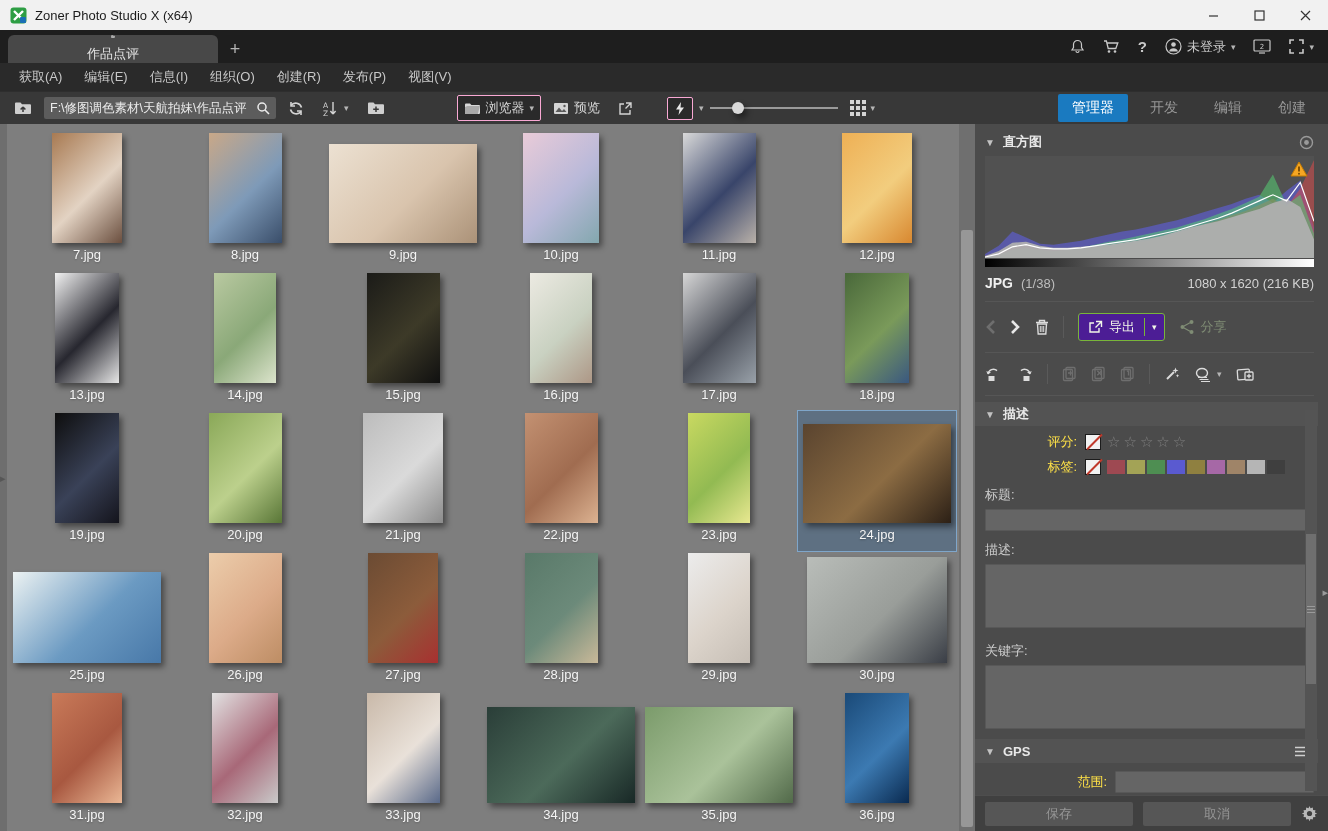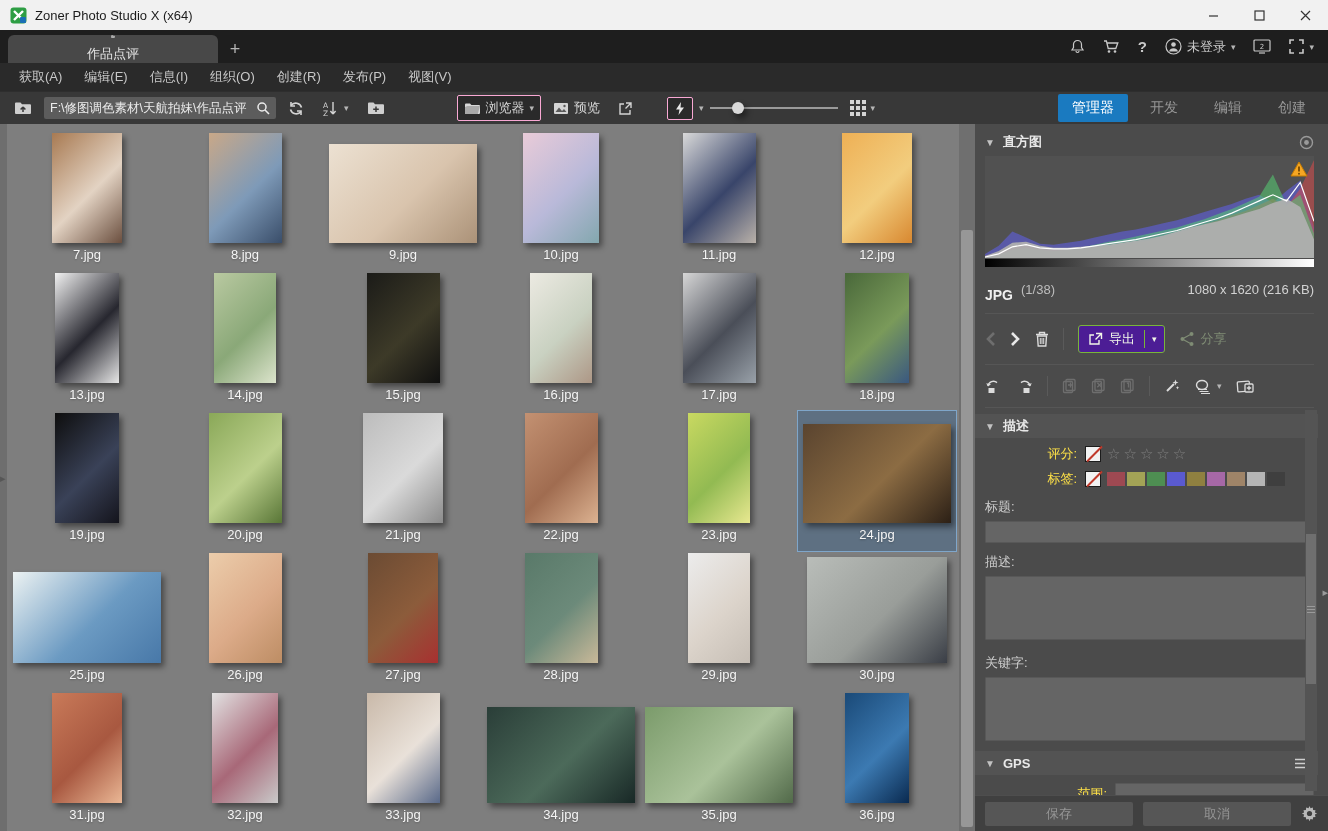--- a/index.html
+++ b/index.html
@@ -58,21 +58,21 @@
   
   .rpanel { width:353px; background:#4b4b4b; position:relative; color:#cfcfcf; font-size:13px; }
   .rp-inner { position:absolute; inset:0 14px 36px 0; padding-left:10px; }
   .sec-head { height:24px; display:flex; align-items:center; gap:8px; color:#e8e8e8; font-weight:bold; font-size:13px; margin-top:6px; }
   .sec-head .tri { font-size:10px; color:#c2c2c2; }
   .sec-head .right-ic { margin-left:auto; }
   .hist-box { position:relative; margin-top:2px; }
   .hist-box svg { display:block; }
   .grad-bar { height:8px; background:linear-gradient(to right,#000,#fff); margin-top:1px; }
   .info-row { display:flex; align-items:center; margin-top:8px; padding-bottom:10px; border-bottom:1px solid #565656; }
-  .info-row b { color:#f0f0f0; font-size:14px;margin-top:12px; }
+  .info-row b { color:#f0f0f0; font-size:14px; }
   .info-dim { margin-left:auto; color:#d2d2d2; }
   .act-row { display:flex; align-items:center; gap:14px; padding:11px 0; border-bottom:1px solid #565656; }
   .export-btn { display:flex; align-items:center; background:#4c1d95; border:1px solid #79b53a; border-radius:3px; color:#f2f7e8; font-size:13px; overflow:hidden; }
   .export-btn .main-part { display:flex; align-items:center; gap:6px; padding:4px 9px; }
   .export-btn .drop-part { padding:4px 7px; border-left:1px solid #79b53a; font-size:9px; }
   .share-btn { display:flex; align-items:center; gap:6px; color:#7f8c74; }
   .icon-dim { opacity:.45; }
   .row-label { width:100px; text-align:right; padding-right:8px; color:#fde047; }
   .form-row { display:flex; align-items:center; margin-top:7px; }
   .stars { color:#7e7e7e; font-size:15px; letter-spacing:3px; }

